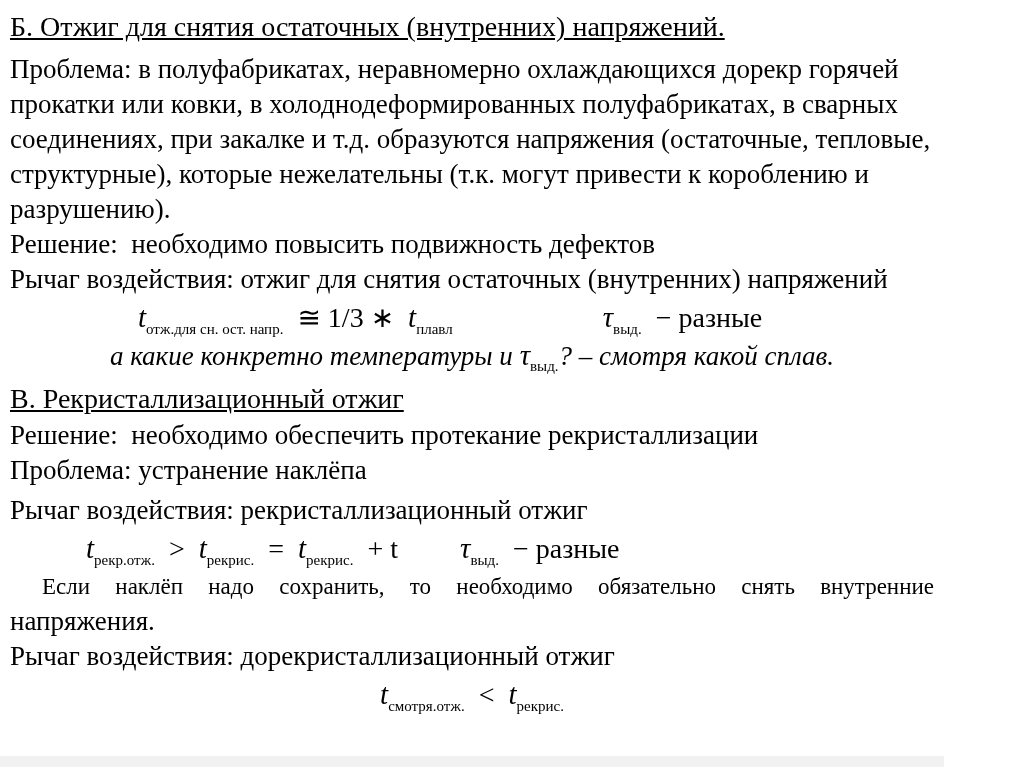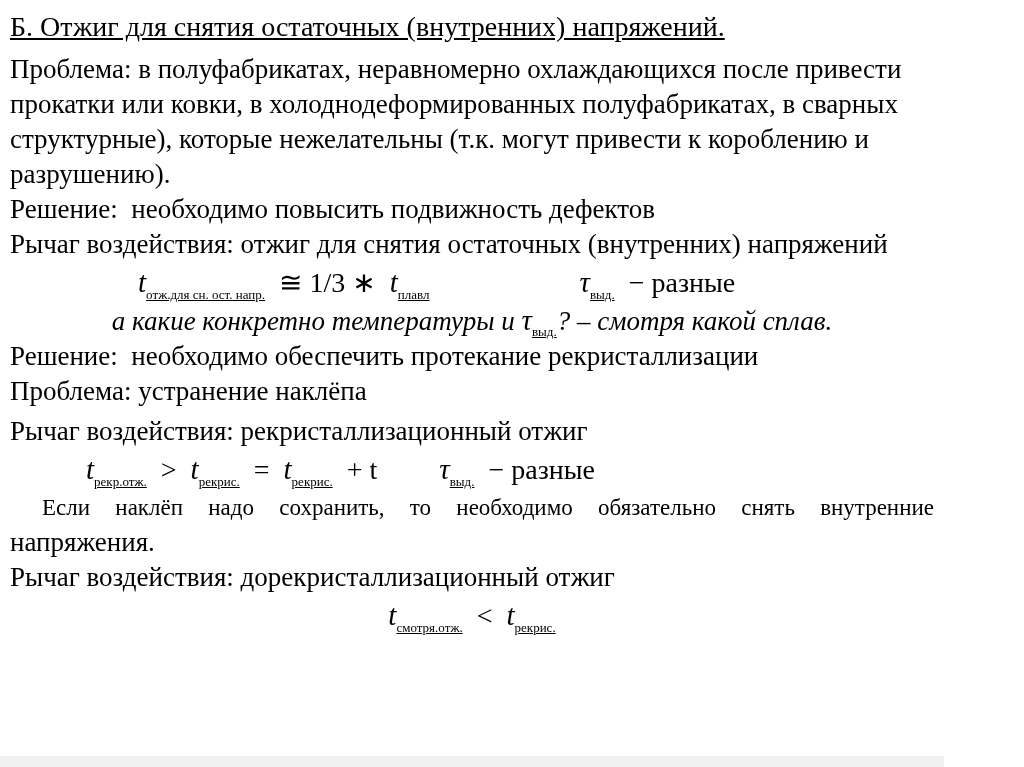--- a/index.html
+++ b/index.html
@@ -49,24 +49,23 @@
   .f1-main { margin-left: 128px; }
   .f1-tau  { margin-left: 150px; }
   .f2-main { margin-left: 76px; }
   .f2-tau  { margin-left: 55px; }
 
   .tvar {
     font-style: italic;
     font-size: 29px;
   }
   sub {
-    font-size: 13px;
+    font-size: 15px;
     font-style: normal;
     line-height: 0;
-    text-decoration: underline;
   }
   .op { margin: 0 7px; }
 
   .caption {
     font-style: italic;
     font-size: 27px;
     line-height: 35px;
     text-align: center;
     white-space: nowrap;
   }
@@ -80,22 +79,23 @@
   }
 </style>
 </head>
 <body>
 
 <div class="slide">
   <div class="content">
 
     <div class="heading b">Б. Отжиг для снятия остаточных (внутренних) напряжений.</div>
 
-    <div class="line">Проблема: в полуфабрикатах, неравномерно охлаждающихся после привести</div>
+    <div class="line">Проблема: в полуфабрикатах, неравномерно охлаждающихся дорекр горячей</div>
     <div class="line">прокатки или ковки, в холоднодеформированных полуфабрикатах, в сварных</div>
+    <div class="line">соединениях, при закалке и т.д. образуются напряжения (остаточные, тепловые,</div>
     <div class="line">структурные), которые нежелательны (т.к. могут привести к короблению и</div>
     <div class="line">разрушению).</div>
 
     <div class="line">Решение: &nbsp;необходимо повысить подвижность дефектов</div>
     <div class="line">Рычаг воздействия: отжиг для снятия остаточных (внутренних) напряжений</div>
 
     <div class="math-row">
       <span class="f1-main">
         <span class="tvar">t</span><sub>отж.для сн. ост. напр.</sub>
         <span class="op">≅ 1/3 ∗</span>
@@ -104,20 +104,21 @@
       <span class="f1-tau">
         <span class="tvar">τ</span><sub>выд.</sub>
         <span class="op">− разные</span>
       </span>
     </div>
 
     <div class="caption">
       <span>а какие конкретно температуры и </span><span class="tvar">τ</span><sub>выд.</sub><span>? – смотря какой сплав.</span>
     </div>
 
+    <div class="heading v">В. Рекристаллизационный отжиг</div>
 
     <div class="line">Решение: &nbsp;необходимо обеспечить протекание рекристаллизации</div>
     <div class="line">Проблема: устранение наклёпа</div>
     <div class="line gap-top">Рычаг воздействия: рекристаллизационный отжиг</div>
 
     <div class="math-row">
       <span class="f2-main">
         <span class="tvar">t</span><sub>рекр.отж.</sub>
         <span class="op">&gt;</span>
         <span class="tvar">t</span><sub>рекрис.</sub>

